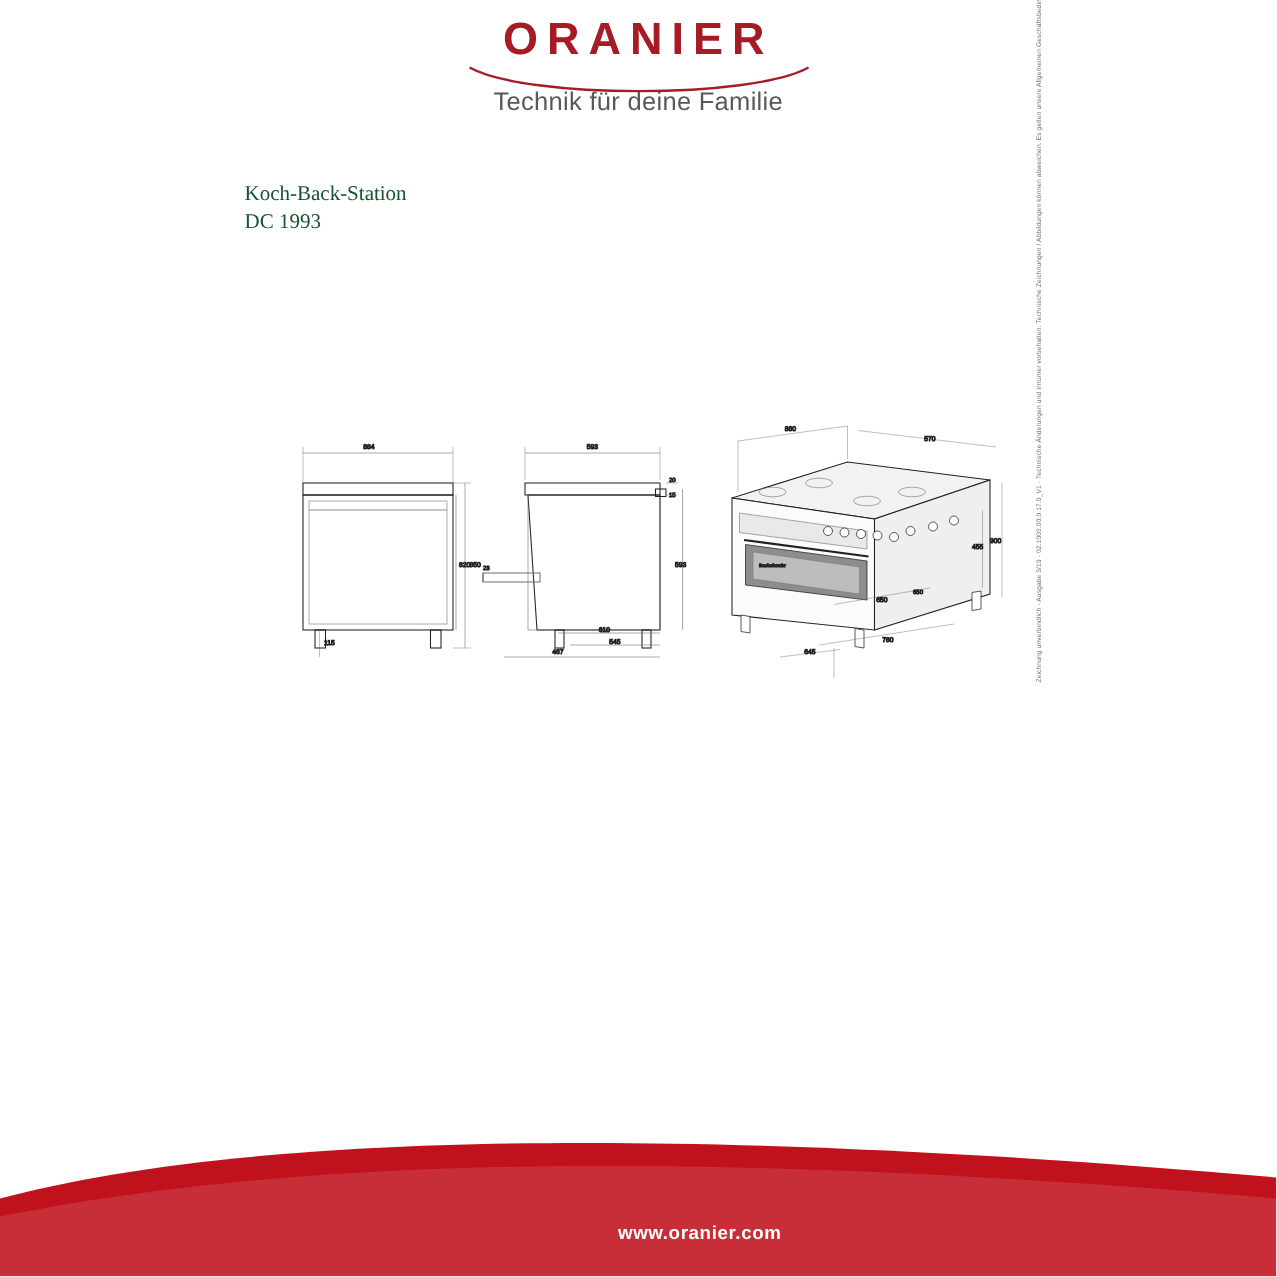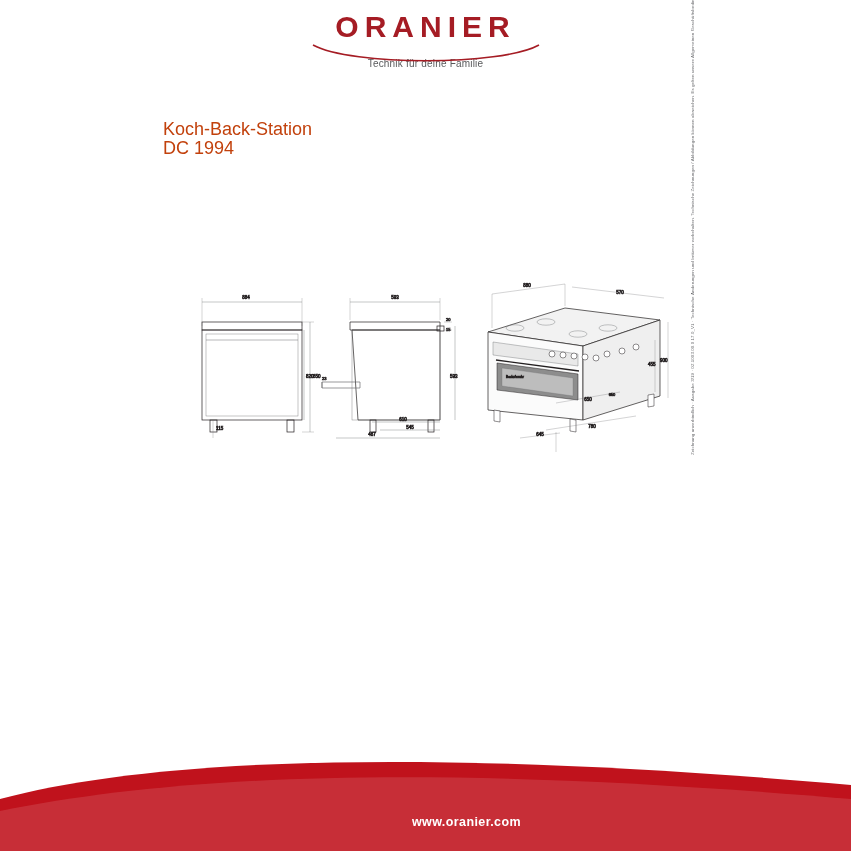--- a/index.html
+++ b/index.html
@@ -44,35 +44,36 @@
     position: absolute;
     left: 50%;
     transform: translateX(-50%);
     top: 30px;
     width: 230px;
     height: 26px;
     pointer-events: none;
   }
   .brand-tagline {
     margin-top: 14px;
-    font-size: 10px;
+    font-size: 17px;
     color: #58595b;
     letter-spacing: 0.2px;
   }
 
   
   .title-block {
     position: absolute;
     left: 163px;
     top: 120px;
     line-height: 19px;
   }
   .title-line {
-    font-size: 18px;
-    color: #c2410c;
+    font-size: 14px;
+    color: #14532d;
+    font-family: Liberation Serif, serif;
   }
 
   
   .drawing {
     position: absolute;
     left: 0;
     top: 270px;
     width: 851px;
     height: 220px;
   }
@@ -125,21 +126,21 @@
   <div class="brand-block">
     <svg class="brand-swoosh" viewBox="0 0 230 26">
       <path d="M2,5 C40,26 190,26 228,5" fill="none" stroke="#a51c24" stroke-width="1.6"></path>
     </svg>
     <div class="brand-name">ORANIER</div>
     <div class="brand-tagline">Technik für deine Familie</div>
   </div>
 
   <div class="title-block">
     <div class="title-line">Koch-Back-Station</div>
-    <div class="title-line">DC 1994</div>
+    <div class="title-line">DC 1993</div>
   </div>
 
   <div class="drawing">
     <svg width="851" height="220" viewBox="0 0 851 220">
       <g stroke="#231f20" fill="none" stroke-width="0.7">
 
         <g>
 
           <rect x="202" y="52" width="100" height="8"></rect>
 

